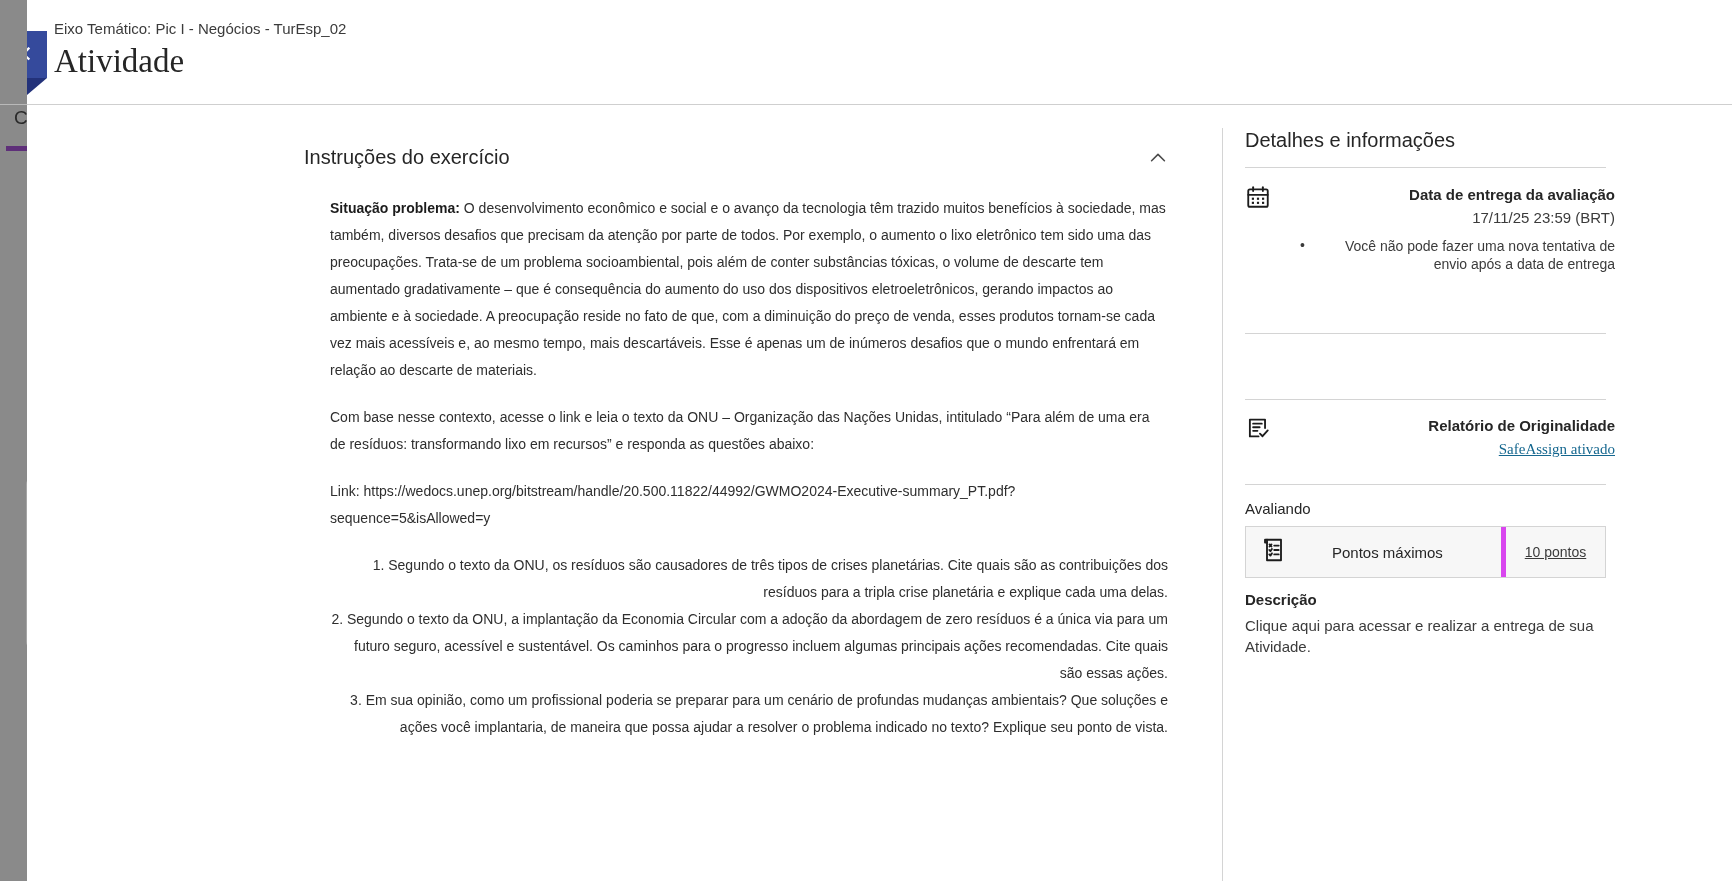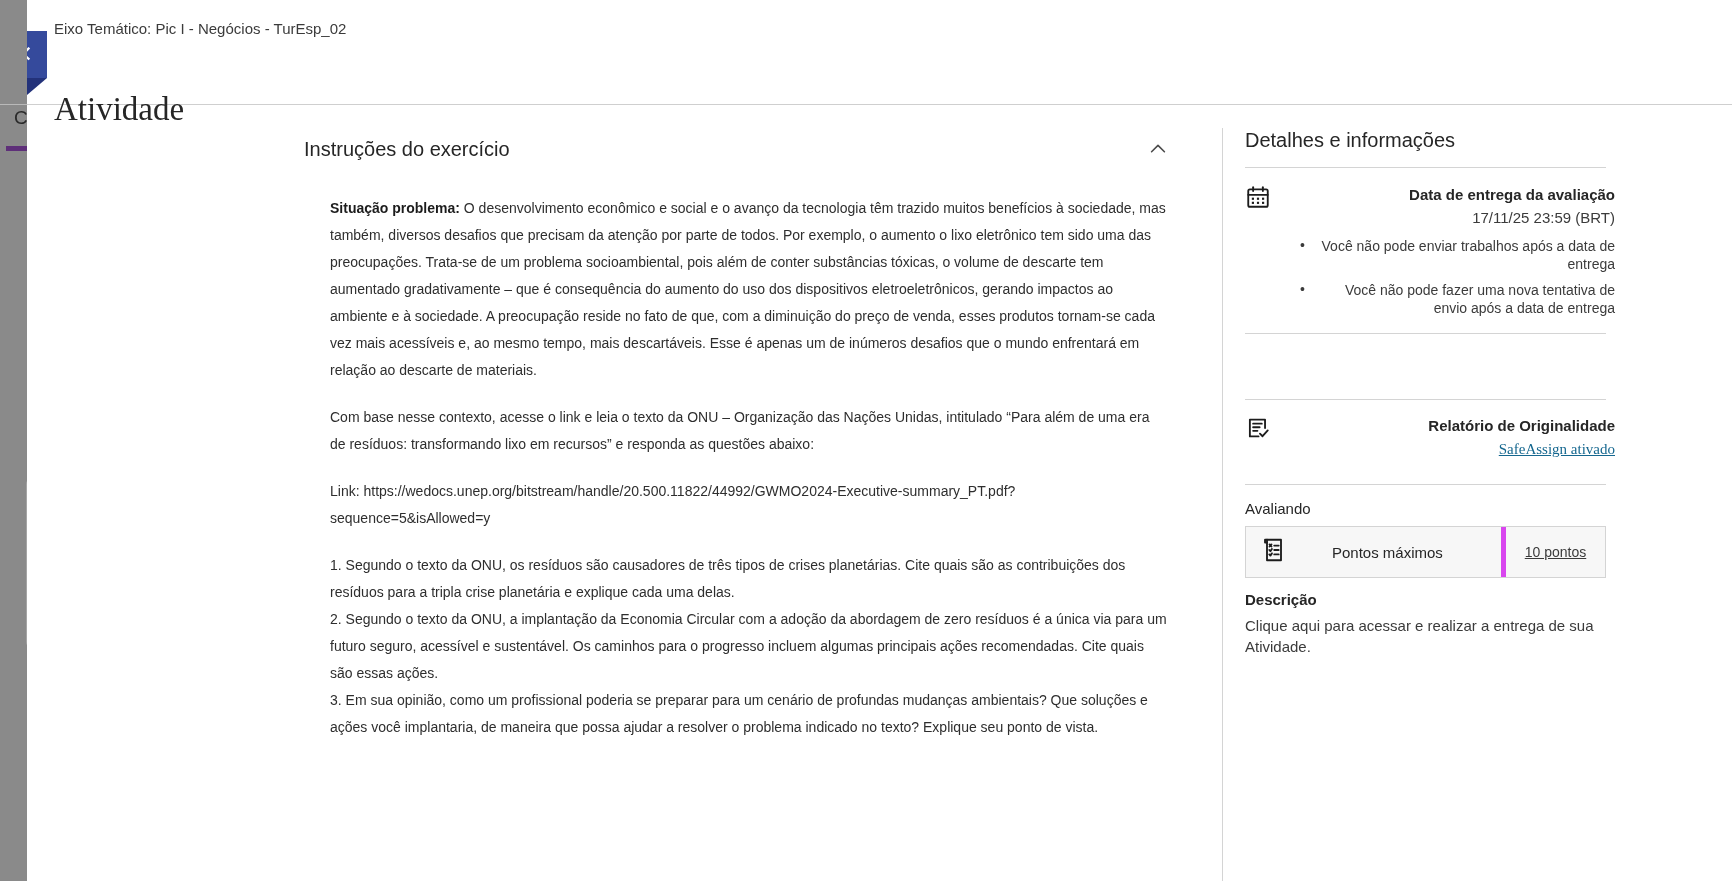--- a/index.html
+++ b/index.html
@@ -159,21 +159,20 @@
     white-space: nowrap;
   }
   #page-title {
     position: absolute;
     left: 27px; top: 43px;
     font-family: "Liberation Serif", serif;
     font-size: 33px;
     font-weight: 400;
     color: #262626;
     white-space: nowrap;
-    margin-top: 48px;
   }
 
   
   #panel-body {
     position: absolute;
     left: 0; top: 105px;
     width: 1705px; height: 776px;
   }
 
   #main-col {
@@ -194,21 +193,21 @@
     width: 509px; height: 776px;
     overflow: hidden;
   }
 
   
   #instructions-header {
     position: absolute;
     left: 277px; top: 24px;
     width: 865px; height: 40px;
     display: flex;
-    align-items: center;
+    align-items: flex-end;
     justify-content: space-between;
     cursor: pointer;
     background: transparent;
     border: none;
     padding: 0;
   }
   #instructions-title {
     font-size: 20px;
     color: #262626;
     font-weight: 400;
@@ -223,21 +222,21 @@
   }
   .para {
     font-size: 14px;
     line-height: 27px;
     color: #2e2e2e;
     margin-bottom: 20px;
   }
   .para:last-child { margin-bottom: 0; }
   .para b { font-weight: 700; color: #1c1c1c; }
   .para.tight { margin-bottom: 0; }
-  .qline { display: block; }
+  .qline { display: block; text-align: right; }
 
   
   #details-title {
     position: absolute;
     left: 22px; top: 24px;
     font-size: 20px;
     color: #262626;
     white-space: nowrap;
   }
   .hr {
@@ -445,21 +444,20 @@
             <rect x="15.7" y="12.6" width="2" height="2" fill="#1c1c1c" stroke="none"></rect>
             <rect x="6.3" y="16.4" width="2" height="2" fill="#1c1c1c" stroke="none"></rect>
             <rect x="11" y="16.4" width="2" height="2" fill="#1c1c1c" stroke="none"></rect>
             <rect x="15.7" y="16.4" width="2" height="2" fill="#1c1c1c" stroke="none"></rect>
           </svg>
         </span>
         <div class="detail-text">
           <div class="detail-label">Data de entrega da avaliação</div>
           <div class="detail-value">17/11/25 23:59 (BRT)</div>
           <ul class="detail-list">
-            <li>Você não pode enviar trabalhos após a data de entrega</li>
             <li>Você não pode fazer uma nova tentativa de envio após a data de entrega</li>
           </ul>
         </div>
       </div>
 
       <div class="hr" id="hr-2"></div>
 
 
       <div class="hr" id="hr-3"></div>
 

